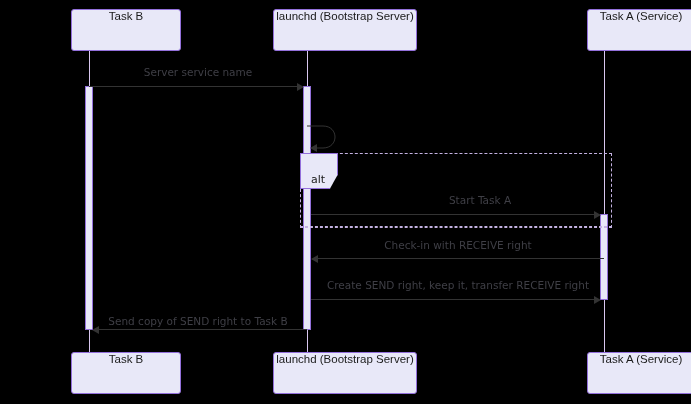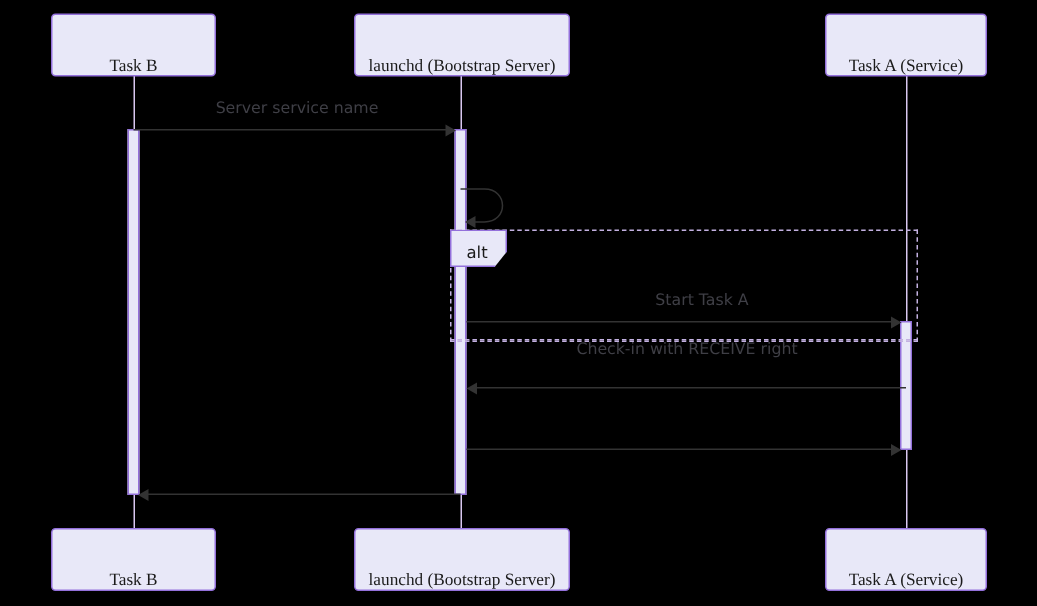--- a/index.html
+++ b/index.html
@@ -17,26 +17,27 @@
     background: #000000;
     overflow: hidden;
   }
   .participant-box {
     position: absolute;
     box-sizing: border-box;
     background: #E8E8F8;
     border: 1px solid #9370DB;
     border-radius: 3px;
     display: flex;
-    align-items: flex-end;
+    align-items: flex-start;
     justify-content: center;
     color: #1a1a1a;
     font-size: 11.5px;
-    font-family: Liberation Serif, serif;
+    font-family: Liberation Sans, sans-serif;
     white-space: nowrap;
+    margin-left: 37px;
   }
   .lifeline {
     position: absolute;
     width: 1px;
     background: #D9C7F0;
   }
   .activation {
     position: absolute;
     width: 8px;
     background: #E8E8F8;
@@ -86,21 +87,21 @@
     height: 0;
     border-top: 1.4px dashed #C3B1E1;
   }
   .alt-tag {
     position: absolute;
     background: #E8E8F8;
     border: 1px solid #9370DB;
     color: #1a1a1a;
     font-size: 11px;
     font-family: "DejaVu Sans", sans-serif;
-    padding: 8px 12px 2px 10px;
+    padding: 19px 12px 2px 10px;
     line-height: 13px;
     -webkit-clip-path: polygon(0 0, 100% 0, 100% 58%, 78% 100%, 0 100%);
     clip-path: polygon(0 0, 100% 0, 100% 58%, 78% 100%, 0 100%);
   }
 </style>
 </head>
 <body>
 
 <div id="diagram-root">
 
@@ -118,31 +119,33 @@
 
   <div class="msg-label" style="left:198px; top:66px;">Server service name</div>
   <div class="msg-line" style="left:89px; top:86px; width:211px;"></div>
   <div class="arrowhead-right" style="left:297px; top:82.5px;"></div>
 
   <svg class="self-loop" width="46" height="34" style="left:305px; top:120px;">
     <path d="M 2 6 L 18 6 C 34 6, 34 28, 18 28 L 9 28" fill="none" stroke="#333333" stroke-width="1"></path>
   </svg>
   <div class="arrowhead-left" style="left:310px; top:144px;"></div>
 
-  <div class="msg-label" style="left:468px; top:194px;">Start Task A</div>
+  <div class="msg-label" style="left:480px; top:194px;">Start Task A</div>
   <div class="msg-line" style="left:311px; top:214px; width:286px;"></div>
   <div class="arrowhead-right" style="left:594px; top:210.5px;"></div>
 
-  <div class="msg-label" style="left:458px; top:227px;">Check-in with RECEIVE right</div>
+  <div class="msg-label" style="left:458px; top:239px;">Check-in with RECEIVE right</div>
   <div class="msg-line" style="left:315px; top:258px; width:289px;"></div>
   <div class="arrowhead-left" style="left:311px; top:254.5px;"></div>
 
+  <div class="msg-label" style="left:458px; top:279px;">Create SEND right, keep it, transfer RECEIVE right</div>
   <div class="msg-line" style="left:311px; top:299px; width:286px;"></div>
   <div class="arrowhead-right" style="left:594px; top:295.5px;"></div>
 
+  <div class="msg-label" style="left:198px; top:315px;">Send copy of SEND right to Task B</div>
   <div class="msg-line" style="left:96px; top:329px; width:211px;"></div>
   <div class="arrowhead-left" style="left:92px; top:325.5px;"></div>
 
   <div class="participant-box" style="left:34px; top:9px; width:110px; height:42px;">
     <span>Task B</span>
   </div>
   <div class="participant-box" style="left:236px; top:9px; width:144px; height:42px;">
     <span>launchd (Bootstrap Server)</span>
   </div>
   <div class="participant-box" style="left:550px; top:9px; width:108px; height:42px;">

